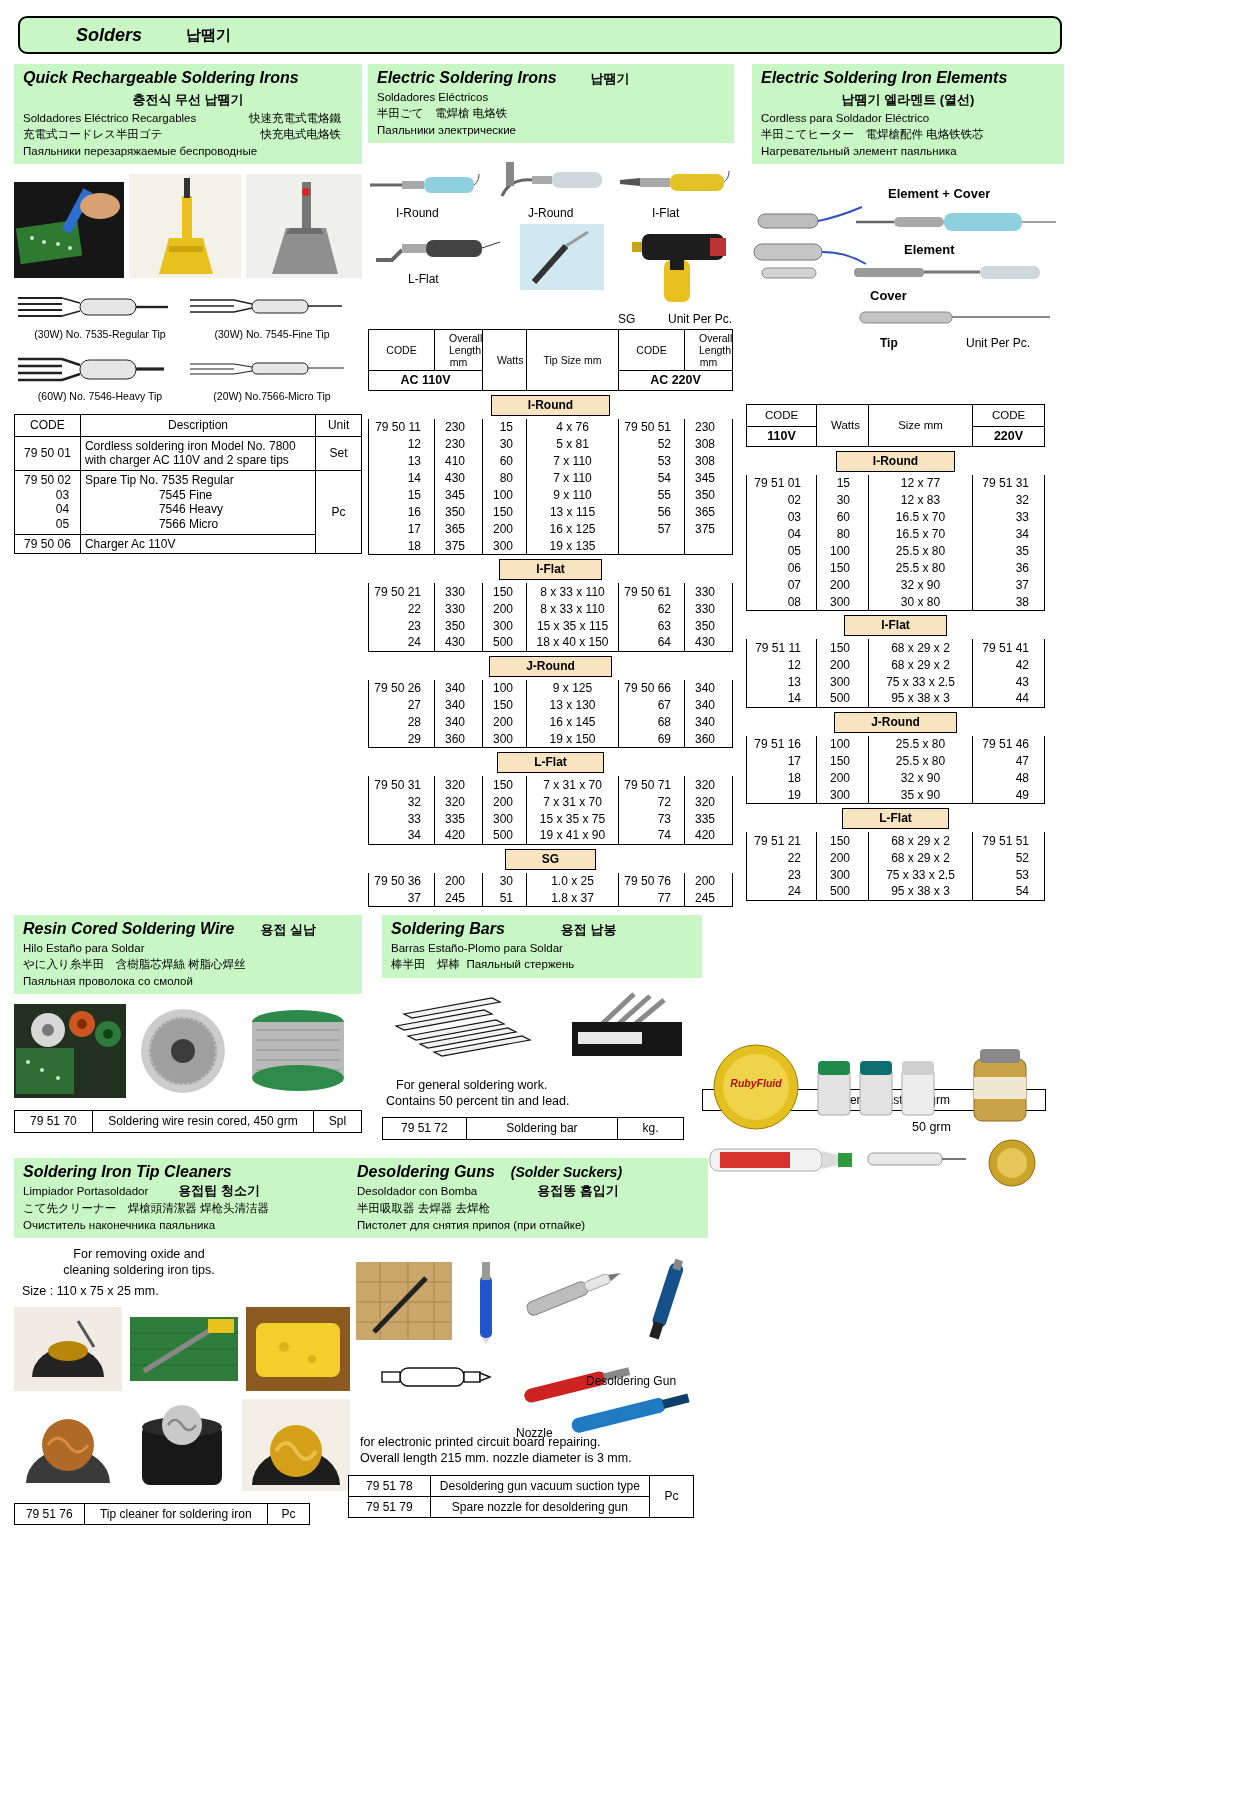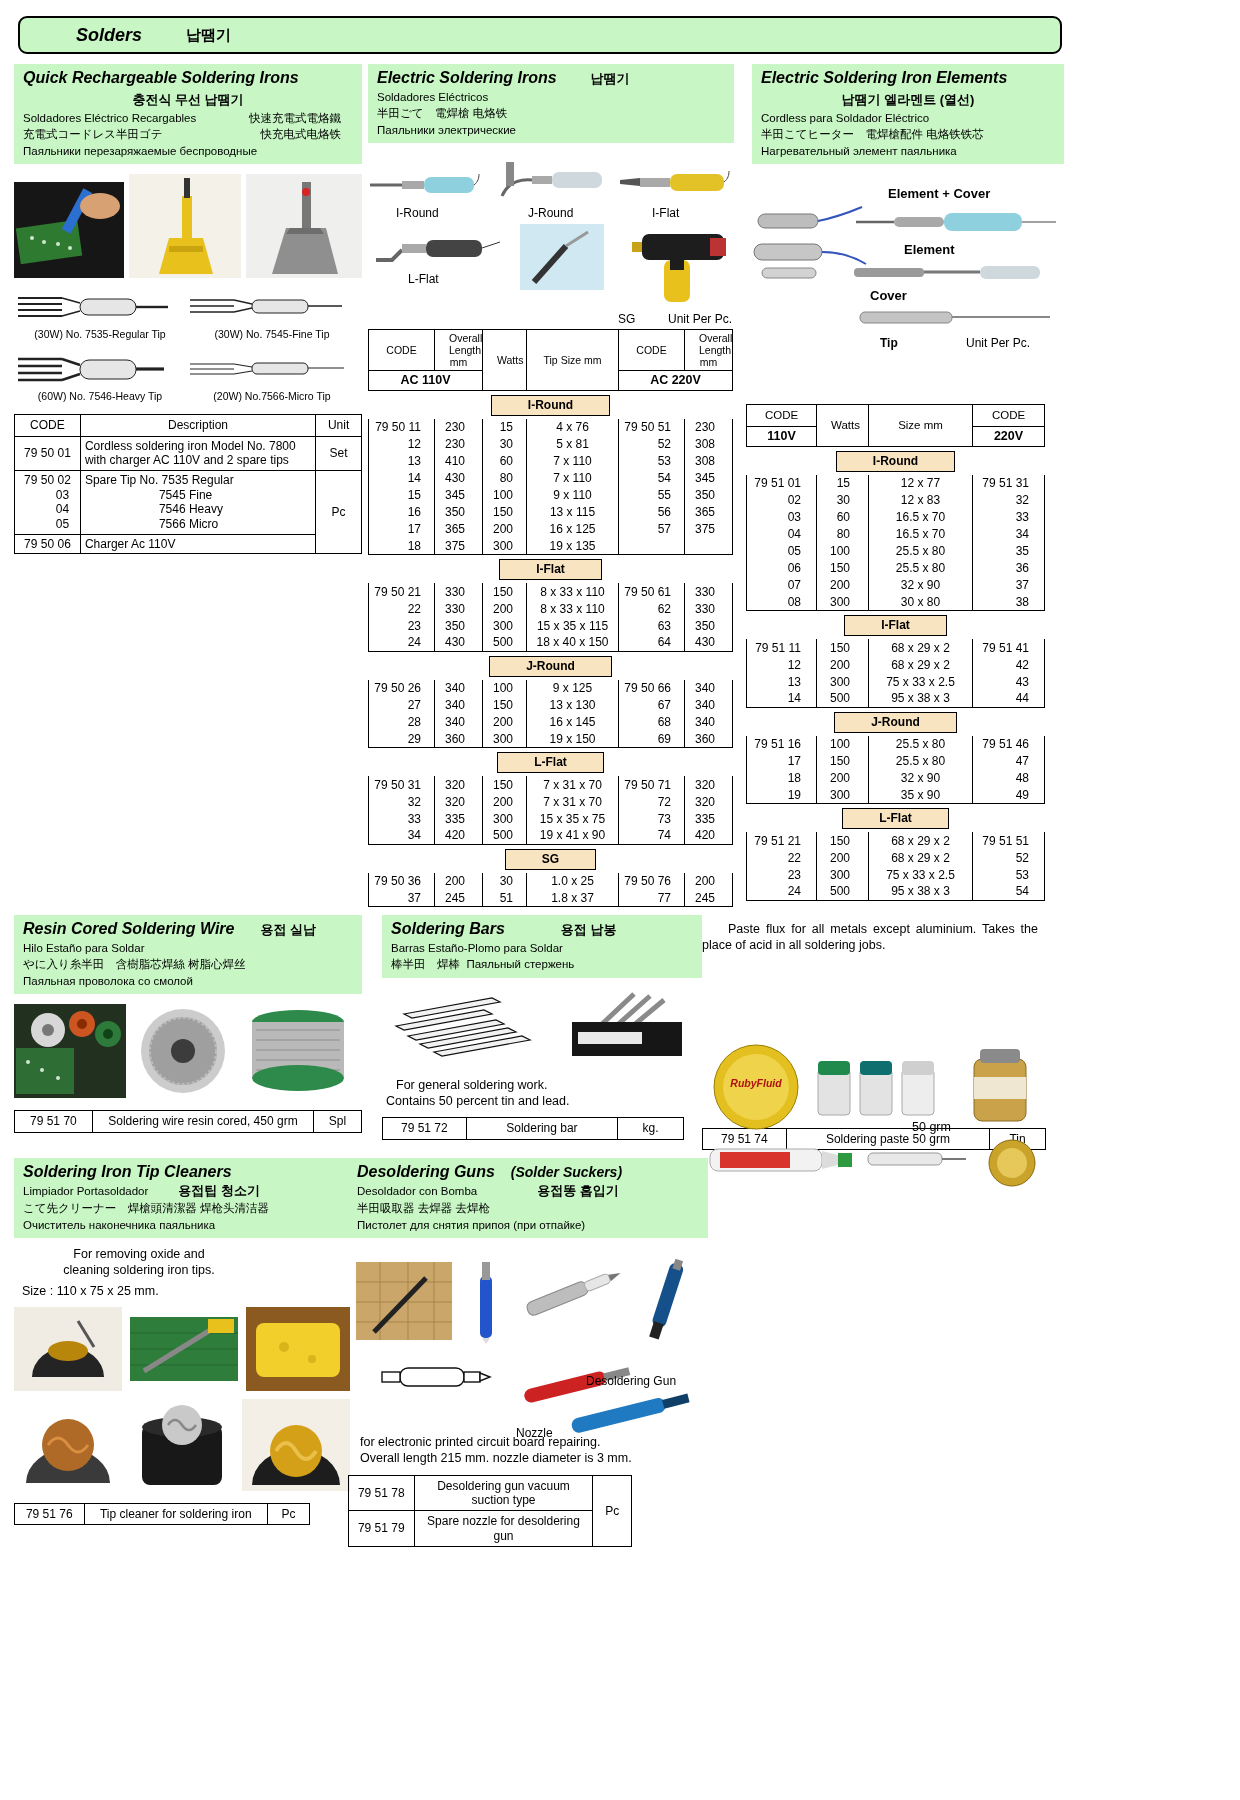--- a/index.html
+++ b/index.html
@@ -765,21 +765,20 @@
           <tr>
         <td>79 51 72</td>
         <td>Soldering bar</td>
         <td>kg.</td>
       </tr>
     </tbody>
       </table>
   </div>
 
   <div class="abs" style="left:702px;top:915px;width:344px">
-    <div class="note" style="margin-top:6px;width:336px;text-align:justify;text-indent:26px">Paste flux for all metals except aluminium. Takes the place of acid in all soldering jobs.</div>
     <div class="abs" style="left:0;top:122px;width:344px;height:164px">
       <svg class="abs" style="left:6px;top:4px" width="96" height="92" viewBox="0 0 96 92">
         <circle cx="48" cy="46" r="42" fill="#e3c020" stroke="#9a7e00"></circle>
         <circle cx="48" cy="46" r="33" fill="#efd34a"></circle>
       </svg>
       <span class="abs" style="left:16px;top:40px;width:76px;text-align:center;color:#b01010;font-size:10.5px;font-weight:bold;font-style:italic">RubyFluid</span>
       <svg class="abs" style="left:112px;top:10px" width="128" height="78" viewBox="0 0 128 78">
         <g>
           <rect x="4" y="22" width="32" height="46" rx="4" fill="#e3e3e3" stroke="#aaa"></rect>
             <rect x="4" y="14" width="32" height="14" rx="4" fill="#1f8a4c"></rect>
@@ -963,21 +962,21 @@
           <rect x="158" y="67" width="26" height="9" fill="#0f3f66"></rect>
         </g>
       </svg>
       <span class="abs cap12" style="left:230px;top:116px">Desoldering Gun</span>
       <span class="abs cap12" style="left:160px;top:168px">Nozzle</span>
     </div>
 
     <div class="note" style="margin-top:196px;padding-left:12px">for  electronic  printed  circuit  board  repairing.</div>
     <div class="note" style="padding-left:12px">Overall length  215 mm.  nozzle diameter  is 3 mm.</div>
 
-    <table class="mini" style="width:284px;margin-top:8px">
+    <table class="mini" style="width:346px;margin-top:8px">
       <colgroup>
           <col style="width:82px">
           <col style="width:220px">
           <col style="width:44px">
         </colgroup>
       <tbody>
           <tr>
         <td>79 51 78</td>
         <td>Desoldering gun vacuum suction type</td>
         <td rowspan="2">Pc</td>

